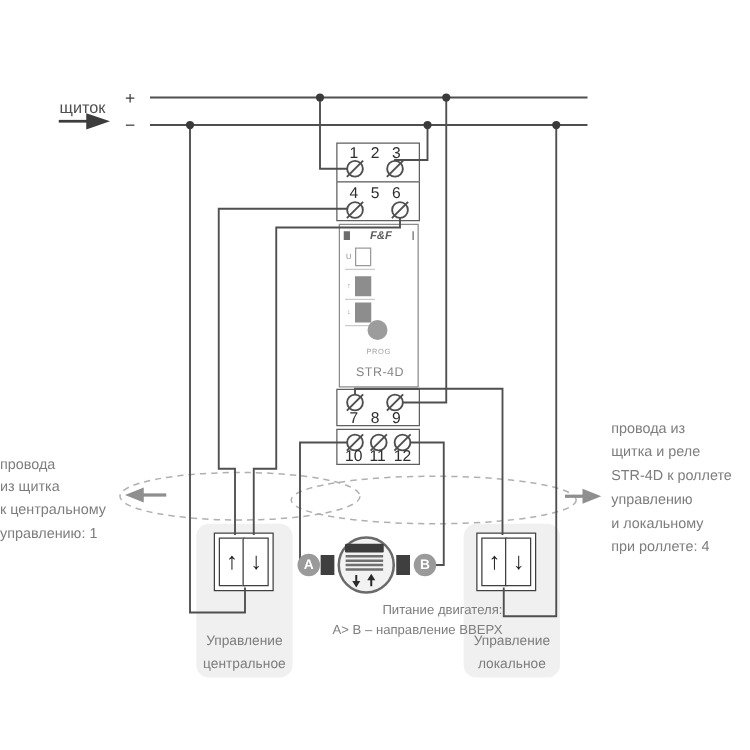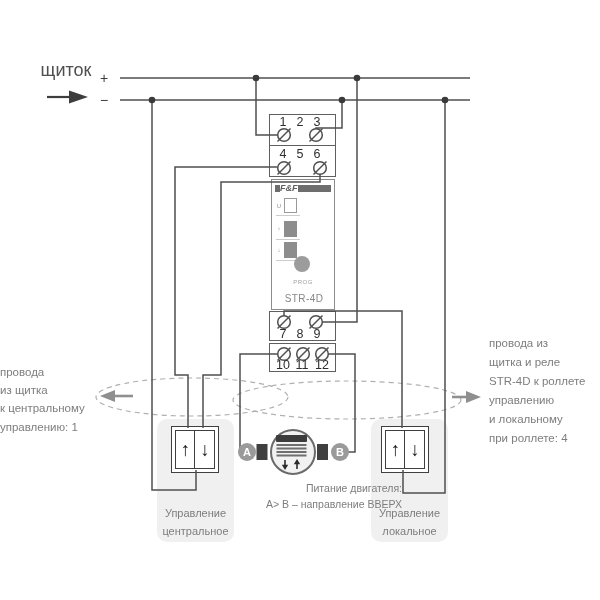--- a/index.html
+++ b/index.html
@@ -9,21 +9,21 @@
   
   .layer-comp{position:absolute;inset:0;z-index:2;}
   svg.wires{position:absolute;left:0;top:0;z-index:3;pointer-events:none;}
   .layer-text{position:absolute;inset:0;z-index:4;pointer-events:none;}
   
   .panel{position:absolute;width:77px;height:123px;background:#f0f0f0;border-radius:10px;}
   
   .tblock{position:absolute;background:#fff;border:1.4px solid #5f5f5f;box-sizing:border-box;}
   .relay{position:absolute;left:271px;top:179px;width:64px;height:131px;background:#fff;
          border:1.4px solid #8c8c8c;box-sizing:border-box;}
-  .logo{position:absolute;left:3px;top:4px;right:3px;height:9px;display:flex;align-items:center;gap:0;}
+  .logo{position:absolute;left:3px;top:4px;right:3px;height:9px;display:flex;align-items:center;gap:16px;}
   .logo-bar{height:7px;background:#6d6d6d;}
   .logo-text{font-size:9px;font-weight:bold;font-style:italic;color:#5f5f5f;line-height:9px;}
   .led-label{position:absolute;font-size:6px;color:#8f8f8f;transform:translate(-50%,-50%);}
   .led{position:absolute;width:13px;box-sizing:border-box;}
   .led-off{border:1px solid #9a9a9a;background:#fff;}
   .led-on{background:#8d8d8d;}
   .led-line{position:absolute;height:1px;background:#cccccc;}
   .prog-label{font-size:6px;color:#a0a0a0;letter-spacing:.5px;}
   .model{font-size:10px;color:#868686;letter-spacing:.4px;}
   
@@ -33,21 +33,21 @@
   .sw-btn + .sw-btn{margin-left:-1.6px;}
   
   .motor{position:absolute;left:270px;top:429px;width:46px;height:46px;border:2.6px solid #6a6a6a;
          border-radius:50%;background:#f2f2f2;box-sizing:border-box;}
   .badge{position:absolute;width:18px;height:18px;border-radius:50%;background:#9a9a9a;color:#fff;
          font-size:11px;font-weight:bold;display:flex;align-items:center;justify-content:center;}
   
   .note{position:absolute;font-size:11.5px;line-height:18.5px;color:#7d7d7d;}
   .tnum{position:absolute;transform:translate(-50%,-50%);font-size:12.5px;color:#2e2e2e;}
   .bus-sign{font-size:14px;color:#3c3c3c;}
-  .panel-label{font-size:18px;color:#4f4f4f;}
+  .panel-label{font-size:13px;color:#4f4f4f;margin-top:16px;}
   .sw-label{position:absolute;width:85px;text-align:center;font-size:11px;line-height:18px;color:#7d7d7d;}
 </style>
 </head>
 <body>
 
 <div class="stage">
 
   <div class="layer-comp">
 
     <div class="panel" style="left:157px;top:419px;"></div>

